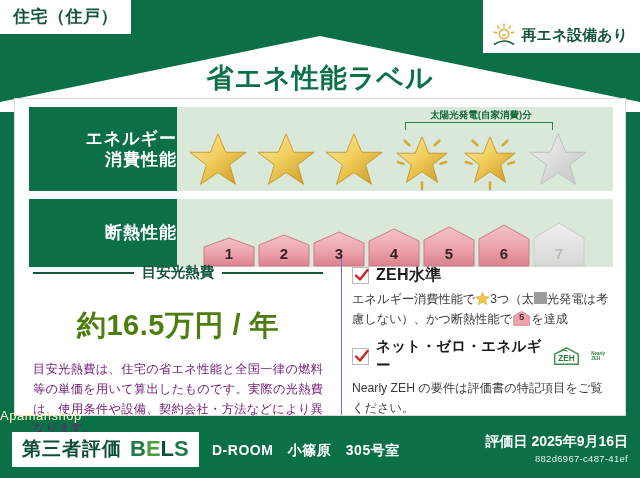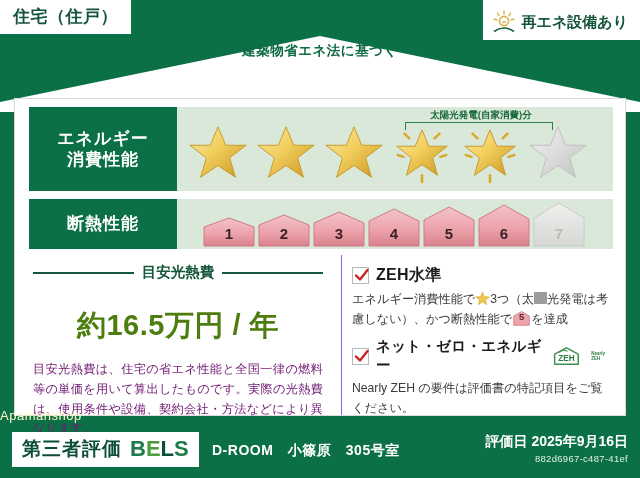--- a/index.html
+++ b/index.html
@@ -27,21 +27,21 @@
     font-weight: bold; font-size: 17px;
     padding: 5px 13px 6px 13px;
     letter-spacing: 0.5px;
     white-space: nowrap;
   }
   
   .chip-renew {
     position: absolute; right: 0px; top: 0px;
     background: #ffffff; color: #14543a;
     font-weight: bold; font-size: 15px;
-    padding: 10px 12px 6px 8px;
+    padding: 23px 12px 6px 8px;
     display: flex; align-items: center; gap: 5px;
     white-space: nowrap;
   }
   .sun-icon { width: 26px; height: 24px; flex: 0 0 26px; }
 
   
   .title-sub {
     position: absolute; left: 0; right: 0; top: 42px;
     text-align: center; color: #0e6b45;
     font-size: 13.5px; font-weight: bold; letter-spacing: 0.5px;
@@ -59,32 +59,32 @@
     background: #ffffff;
     border: 1px solid #dadada;
   }
 
   
   .perf-row {
     position: absolute; left: 14px;
     display: flex; align-items: stretch;
   }
   .row-energy { top: 8px; width: 584px; height: 84px; }
-  .row-insul  { top: 100px; width: 584px; height: 50px; }
+  .row-insul  { top: 100px; width: 584px; height: 68px; }
 
   .row-label {
     background: #0b7046; color: #ffffff;
     font-weight: bold; font-size: 17px; line-height: 1.25;
-    display: flex; flex-direction: column; align-items: center; justify-content: center;
+    display: flex; flex-direction: column; align-items: flex-end; justify-content: center;
     letter-spacing: 1px;
     flex: 0 0 148px;
   }
   .row-body {
     flex: 1 1 auto; background: #d9e8d8; position: relative;
-    display: flex; align-items: center;
+    display: flex; align-items: flex-end;
   }
 
   
   .solar-note {
     position: absolute; left: 214px; top: 2px; width: 180px;
     text-align: center; color: #1a6b3c;
     font-size: 9.5px; font-weight: bold; white-space: nowrap;
   }
   .solar-bracket {
     position: absolute; left: 228px; top: 15px; width: 148px; height: 8px;
@@ -200,21 +200,21 @@
           <line x1="23" y1="9" x2="20.2" y2="10"></line>
         </g>
         <circle cx="13" cy="11" r="4.6" fill="none" stroke="#d6b24a" stroke-width="1.6"></circle>
         <path d="M11.4 13.2 q1.8 -2.6 3.4 -0.6" fill="none" stroke="#d6b24a" stroke-width="1.3"></path>
         <path d="M3 21.5 q10 -7 20 0" fill="none" stroke="#1c5c3a" stroke-width="1.6"></path>
       </svg>
     </span>
     <span>再エネ設備あり</span>
   </div>
 
-  <div class="title-sub">建築物省エネ法に基づく</div>
+  <div class="title-main">省エネ性能ラベル</div>
 
   <div class="card">
 
     <div class="perf-row row-energy">
       <div class="row-label">
         <span>エネルギー</span>
         <span>消費性能</span>
       </div>
       <div class="row-body">
         <div class="solar-note">太陽光発電(自家消費)分</div>

